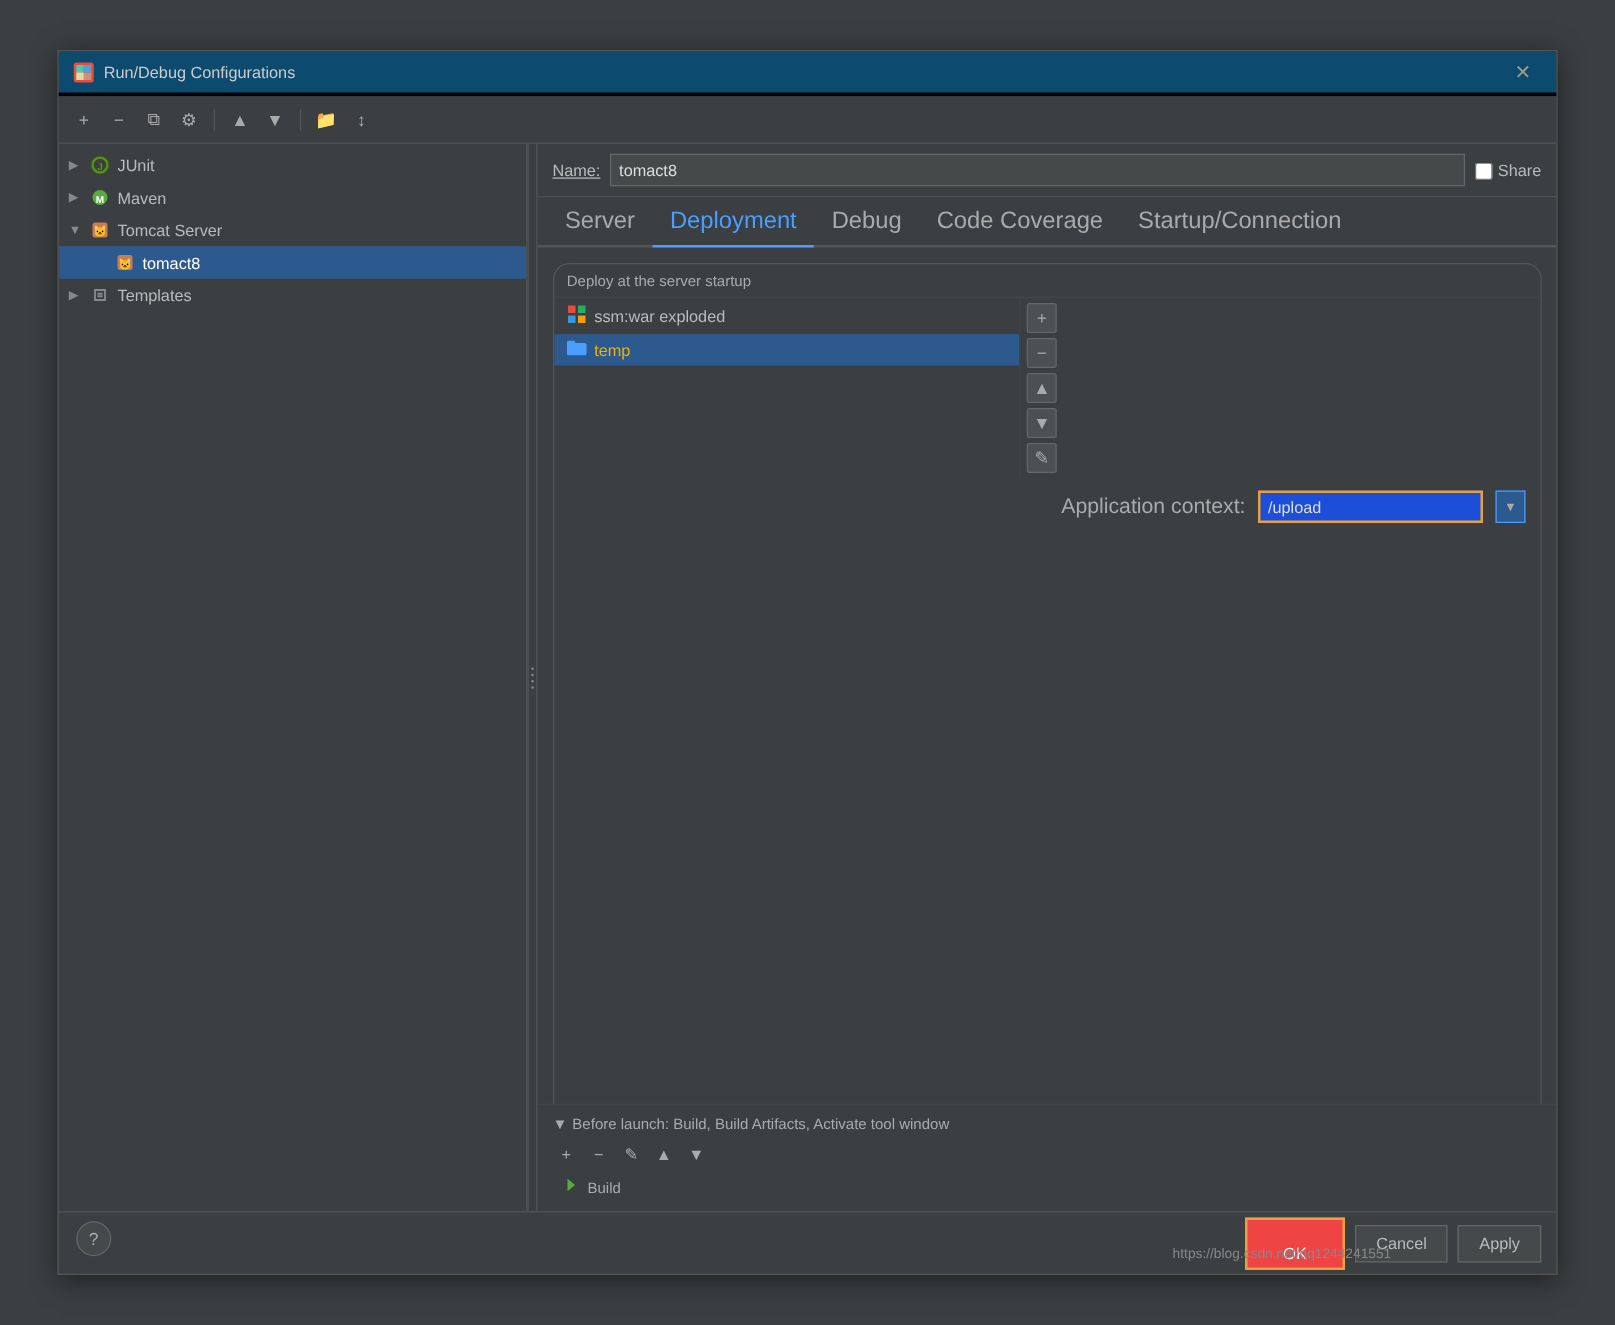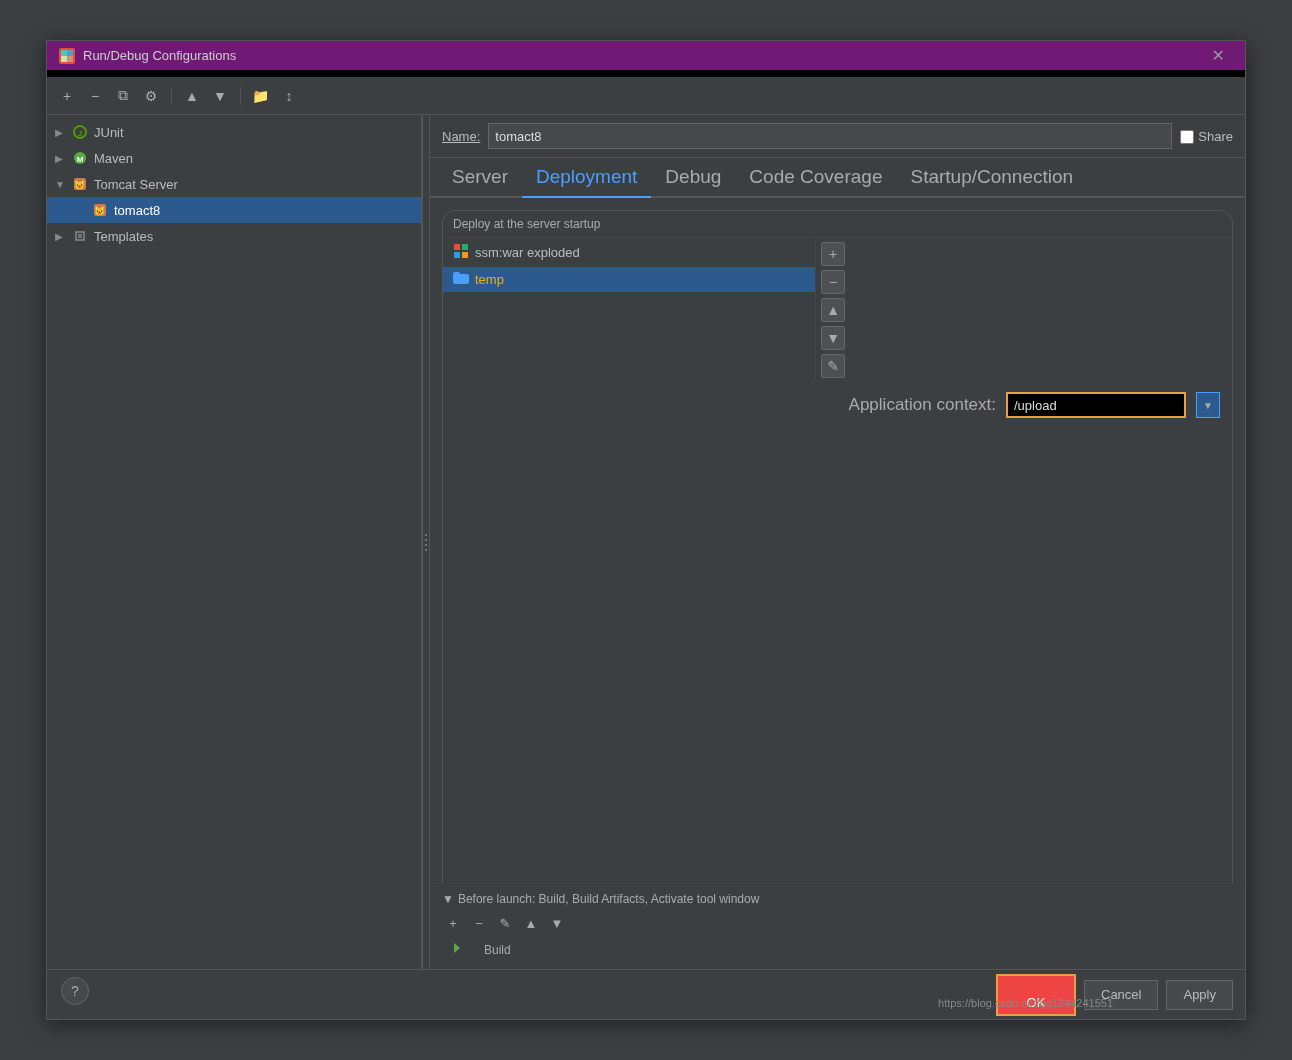--- a/index.html
+++ b/index.html
@@ -16,26 +16,26 @@
     .window {
       width: 1200px;
       height: 980px;
       background: #3c3f41;
       border: 1px solid #555;
       display: flex;
       flex-direction: column;
       box-shadow: 0 4px 20px rgba(0,0,0,0.5);
     }
     .title-bar {
-      background: #701a75;
+      background: #0c4a6e;
       height: 36px;
       display: flex;
       align-items: center;
       padding: 0 12px;
-      border-bottom: 7px solid #000000;
+      border-bottom: 3px solid #000000;
       justify-content: space-between;
     }
     .title-bar-left {
       display: flex;
       align-items: center;
       gap: 8px;
     }
     .title-icon {
       width: 16px;
       height: 16px;
@@ -248,21 +248,21 @@
       align-items: center;
       gap: 10px;
     }
     .context-label {
       color: #aaa;
       font-size: 17px;
       margin-left: 22px;
     }
     .context-input {
       width: 180px;
-      background: #000000;
+      background: #1d4ed8;
       border: 2px solid #e8a040;
       color: #ddd;
       padding: 3px 6px;
       font-size: 13px;
       height: 26px;
       outline: none;
     }
     .context-dropdown {
       width: 24px;
       height: 26px;
@@ -300,21 +300,21 @@
       color: #aaa;
       cursor: pointer;
       display: flex;
       align-items: center;
       justify-content: center;
       font-size: 13px;
     }
     .build-item {
       display: flex;
       align-items: center;
-      gap: 20px;
+      gap: 6px;
       padding: 3px 8px;
       font-size: 12px;
       color: #aaa;
     }
     .build-icon {
       font-size: 12px;
       color: #5aaa40;
     }
     .bottom-bar {
       height: 50px;

